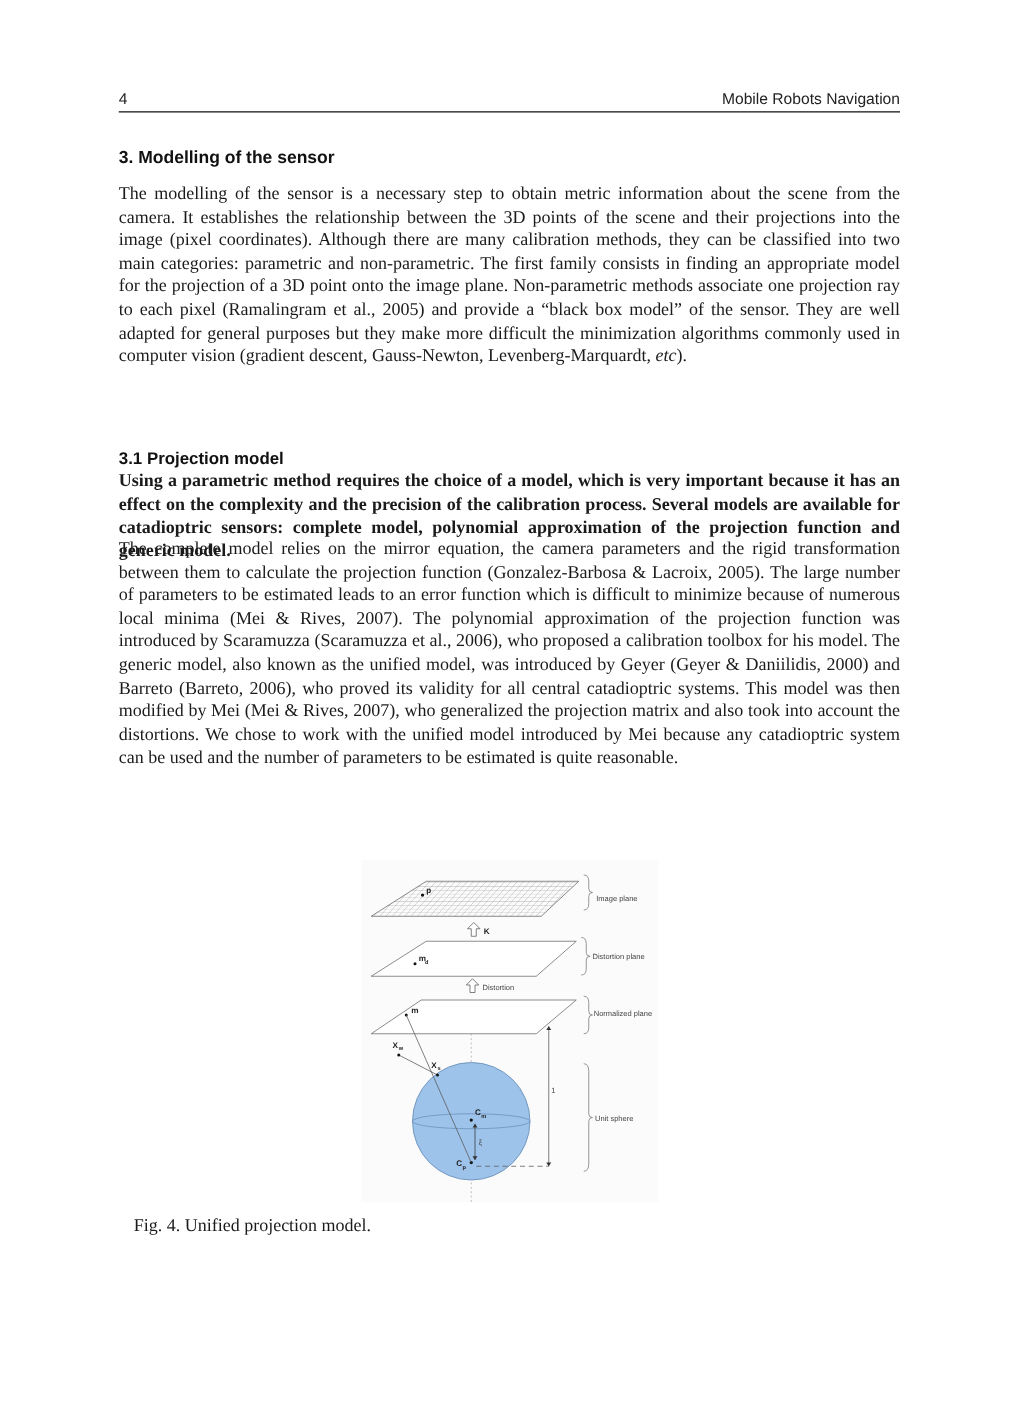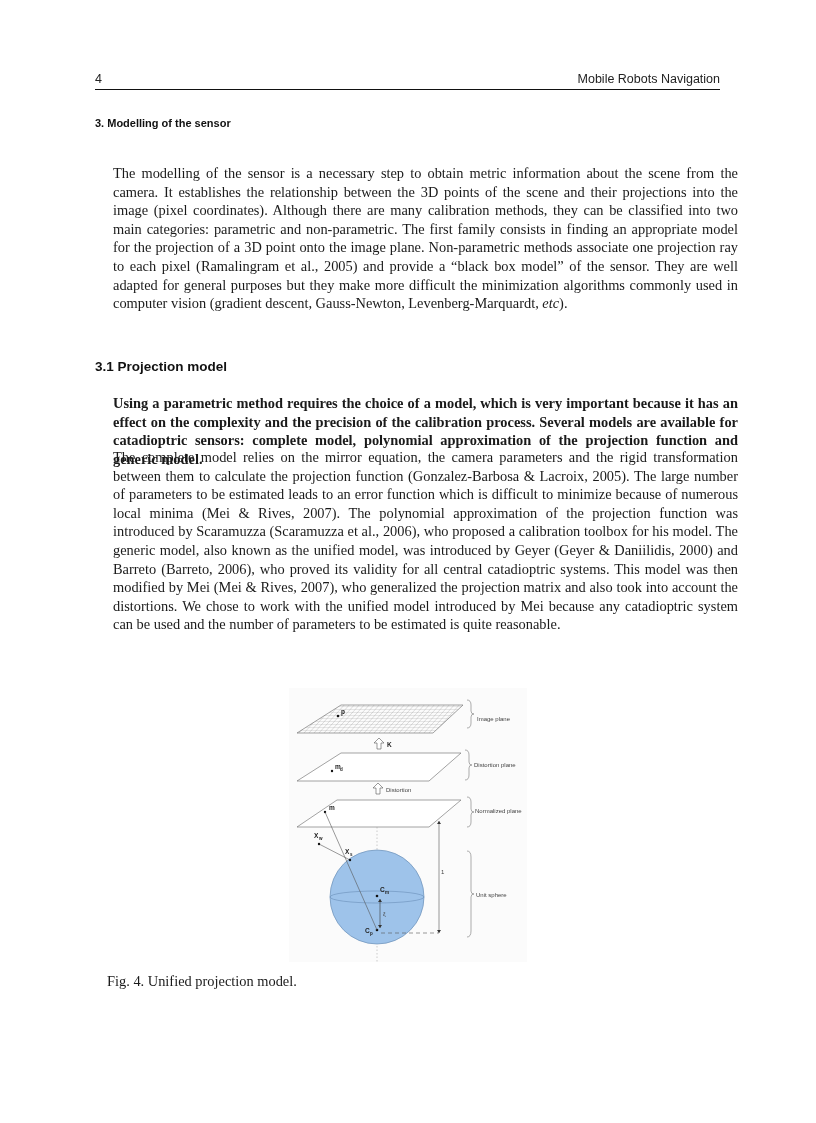--- a/index.html
+++ b/index.html
@@ -7,28 +7,28 @@
   .page { position: absolute; left: 0; top: 0; width: 816px; height: 1123px; }
   .running-header {
     position: absolute; left: 95px; top: 71px; width: 625px; height: 18px;
     border-bottom: 1.5px solid #111;
     font-family: "Liberation Sans", sans-serif; font-size: 12.5px; color: #222;
   }
   .running-header .pg { position: absolute; left: 0; top: 1px; }
   .running-header .bk { position: absolute; right: 0; top: 1px; margin-left: 20px; }
   h2.section-title {
     position: absolute; left: 95px; top: 117px; margin: 0;
-    font-family: "Liberation Sans", sans-serif; font-size: 11px; font-weight: bold; color: #111;
+    font-family: "Liberation Sans", sans-serif; font-size: 14px; font-weight: bold; color: #111;
   }
   h3.subsection-title {
     position: absolute; left: 95px; top: 359px; margin: 0;
     font-family: "Liberation Sans", sans-serif; font-size: 13.5px; font-weight: bold; color: #111; text-align: right;
   }
   .para {
-    position: absolute; left: 95px; width: 625px; margin: 18px;
+    position: absolute; left: 95px; width: 625px; margin: 0;
     font-family: "Liberation Serif", serif; font-size: 14.4px; line-height: 18.6px; color: #1a1a1a;
     text-align: justify; hyphens: none;
   }
   .para i { font-style: italic; }
   #p1 { top: 146px; }
   #p2 { top: 376px; font-weight: bold; }
   #p3 { top: 430px; }
   .figure { position: absolute; left: 289px; top: 688px; width: 238px; height: 274px; }
   .caption {
     position: absolute; left: 95px; top: 961px; margin: 12px;

